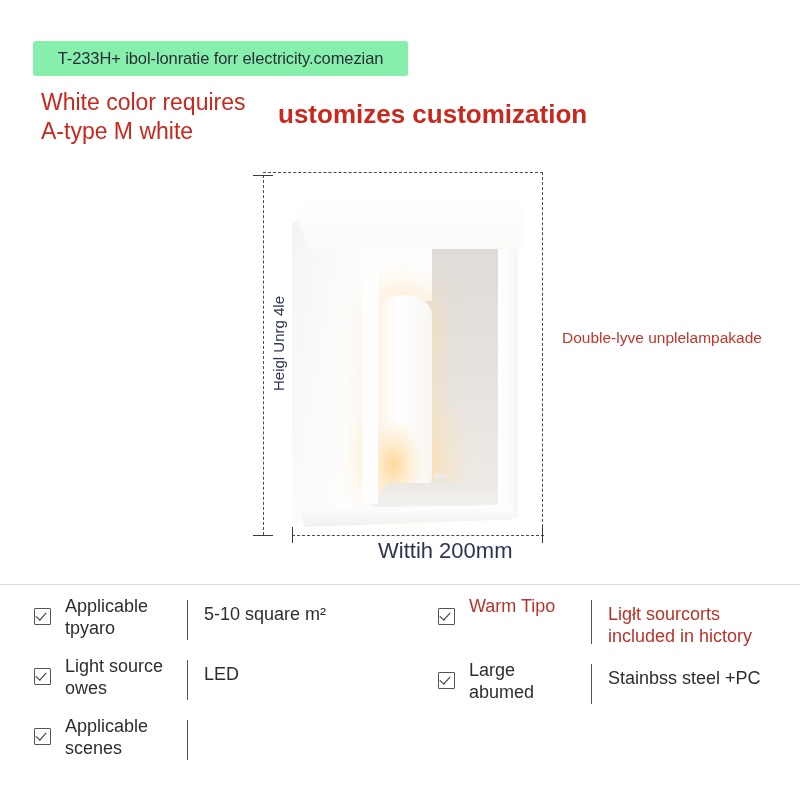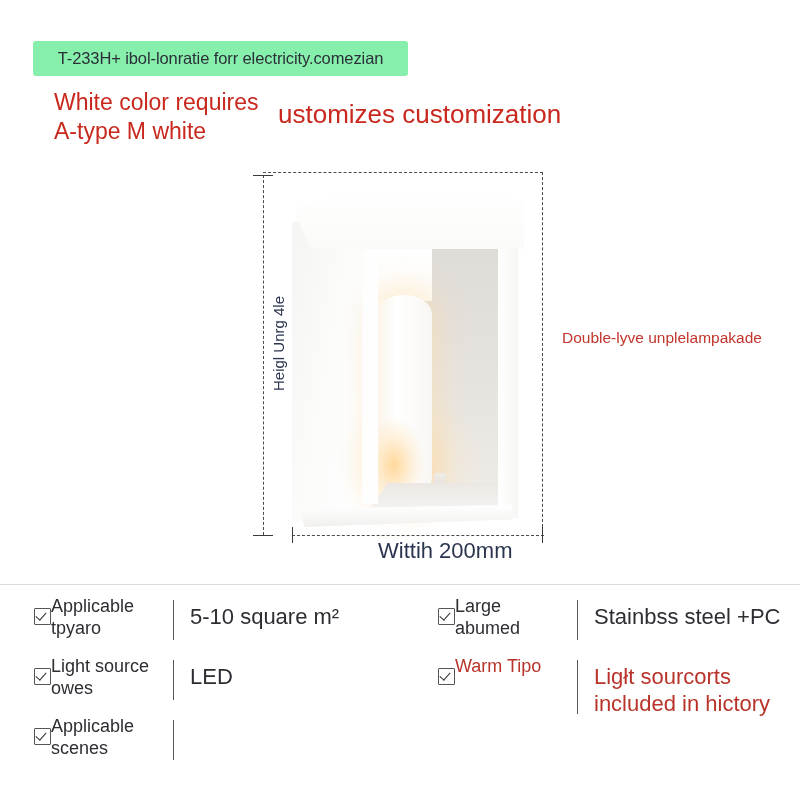--- a/index.html
+++ b/index.html
@@ -32,36 +32,37 @@
   #header-chip .code-text {
     font-size: 16.5px;
     color: #2a2f38;
     letter-spacing: -0.1px;
     white-space: nowrap;
   }
 
   
   #headline-left {
     position: absolute;
-    left: 54px;
+    left: 41px;
     top: 88px;
     width: 240px;
     font-size: 23px;
     line-height: 1.25;
     color: #c8281d;
     white-space: pre-line;
   }
   #headline-right {
     position: absolute;
     left: 278px;
     top: 99px;
     font-size: 26px;
     line-height: 1.2;
     color: #c8281d;
     white-space: nowrap;
+    font-weight: bold;
   }
 
   
   #stage {
     position: absolute;
     left: 0;
     top: 150px;
     width: 800px;
     height: 420px;
   }
@@ -328,35 +329,36 @@
     top: 1px;
     width: 5px;
     height: 9px;
     border: solid #333;
     border-width: 0 1.6px 1.6px 0;
     transform: rotate(42deg);
   }
   .spec-key {
     width: 118px;
     flex: 0 0 auto;
+    margin-left: 14px;
     font-size: 18px;
     line-height: 1.22;
     color: #2d2d33;
     white-space: pre-line;
   }
   .spec-bar {
     width: 0;
     align-self: stretch;
     border-left: 1.6px solid #53565c;
     margin: 4px 0 4px 4px;
     flex: 0 0 auto;
   }
   .spec-val {
     margin-left: 16px;
-    font-size: 22px;
+    font-size: 18px;
     line-height: 1.22;
     color: #2d2d33;
     white-space: pre-line;
     padding-top: 8px;
   }
   .spec-row.warm .spec-key,
   .spec-row.warm .spec-val {
     color: #b8342a;
   }
 </style>
@@ -428,30 +430,30 @@
       <span class="spec-key">Applicable
 scenes</span>
       <span class="spec-bar"></span>
     </div>
 
   </div>
 
   <div class="spec-col spec-col-right">
 
 
+    <div class="spec-row warm">
+      <span class="spec-check"></span>
+      <span class="spec-key">Warm Tipo</span>
+      <span class="spec-bar"></span>
+      <span class="spec-val">Ligłt sourcorts
+included in hictory</span>
+    </div>
+
     <div class="spec-row">
       <span class="spec-check"></span>
       <span class="spec-key">Large
 abumed</span>
       <span class="spec-bar"></span>
       <span class="spec-val">Stainbss steel +PC</span>
     </div>
 
-    <div class="spec-row warm">
-      <span class="spec-check"></span>
-      <span class="spec-key">Warm Tipo</span>
-      <span class="spec-bar"></span>
-      <span class="spec-val">Ligłt sourcorts
-included in hictory</span>
-    </div>
-
   </div>
 </div>
 
 </body></html>

